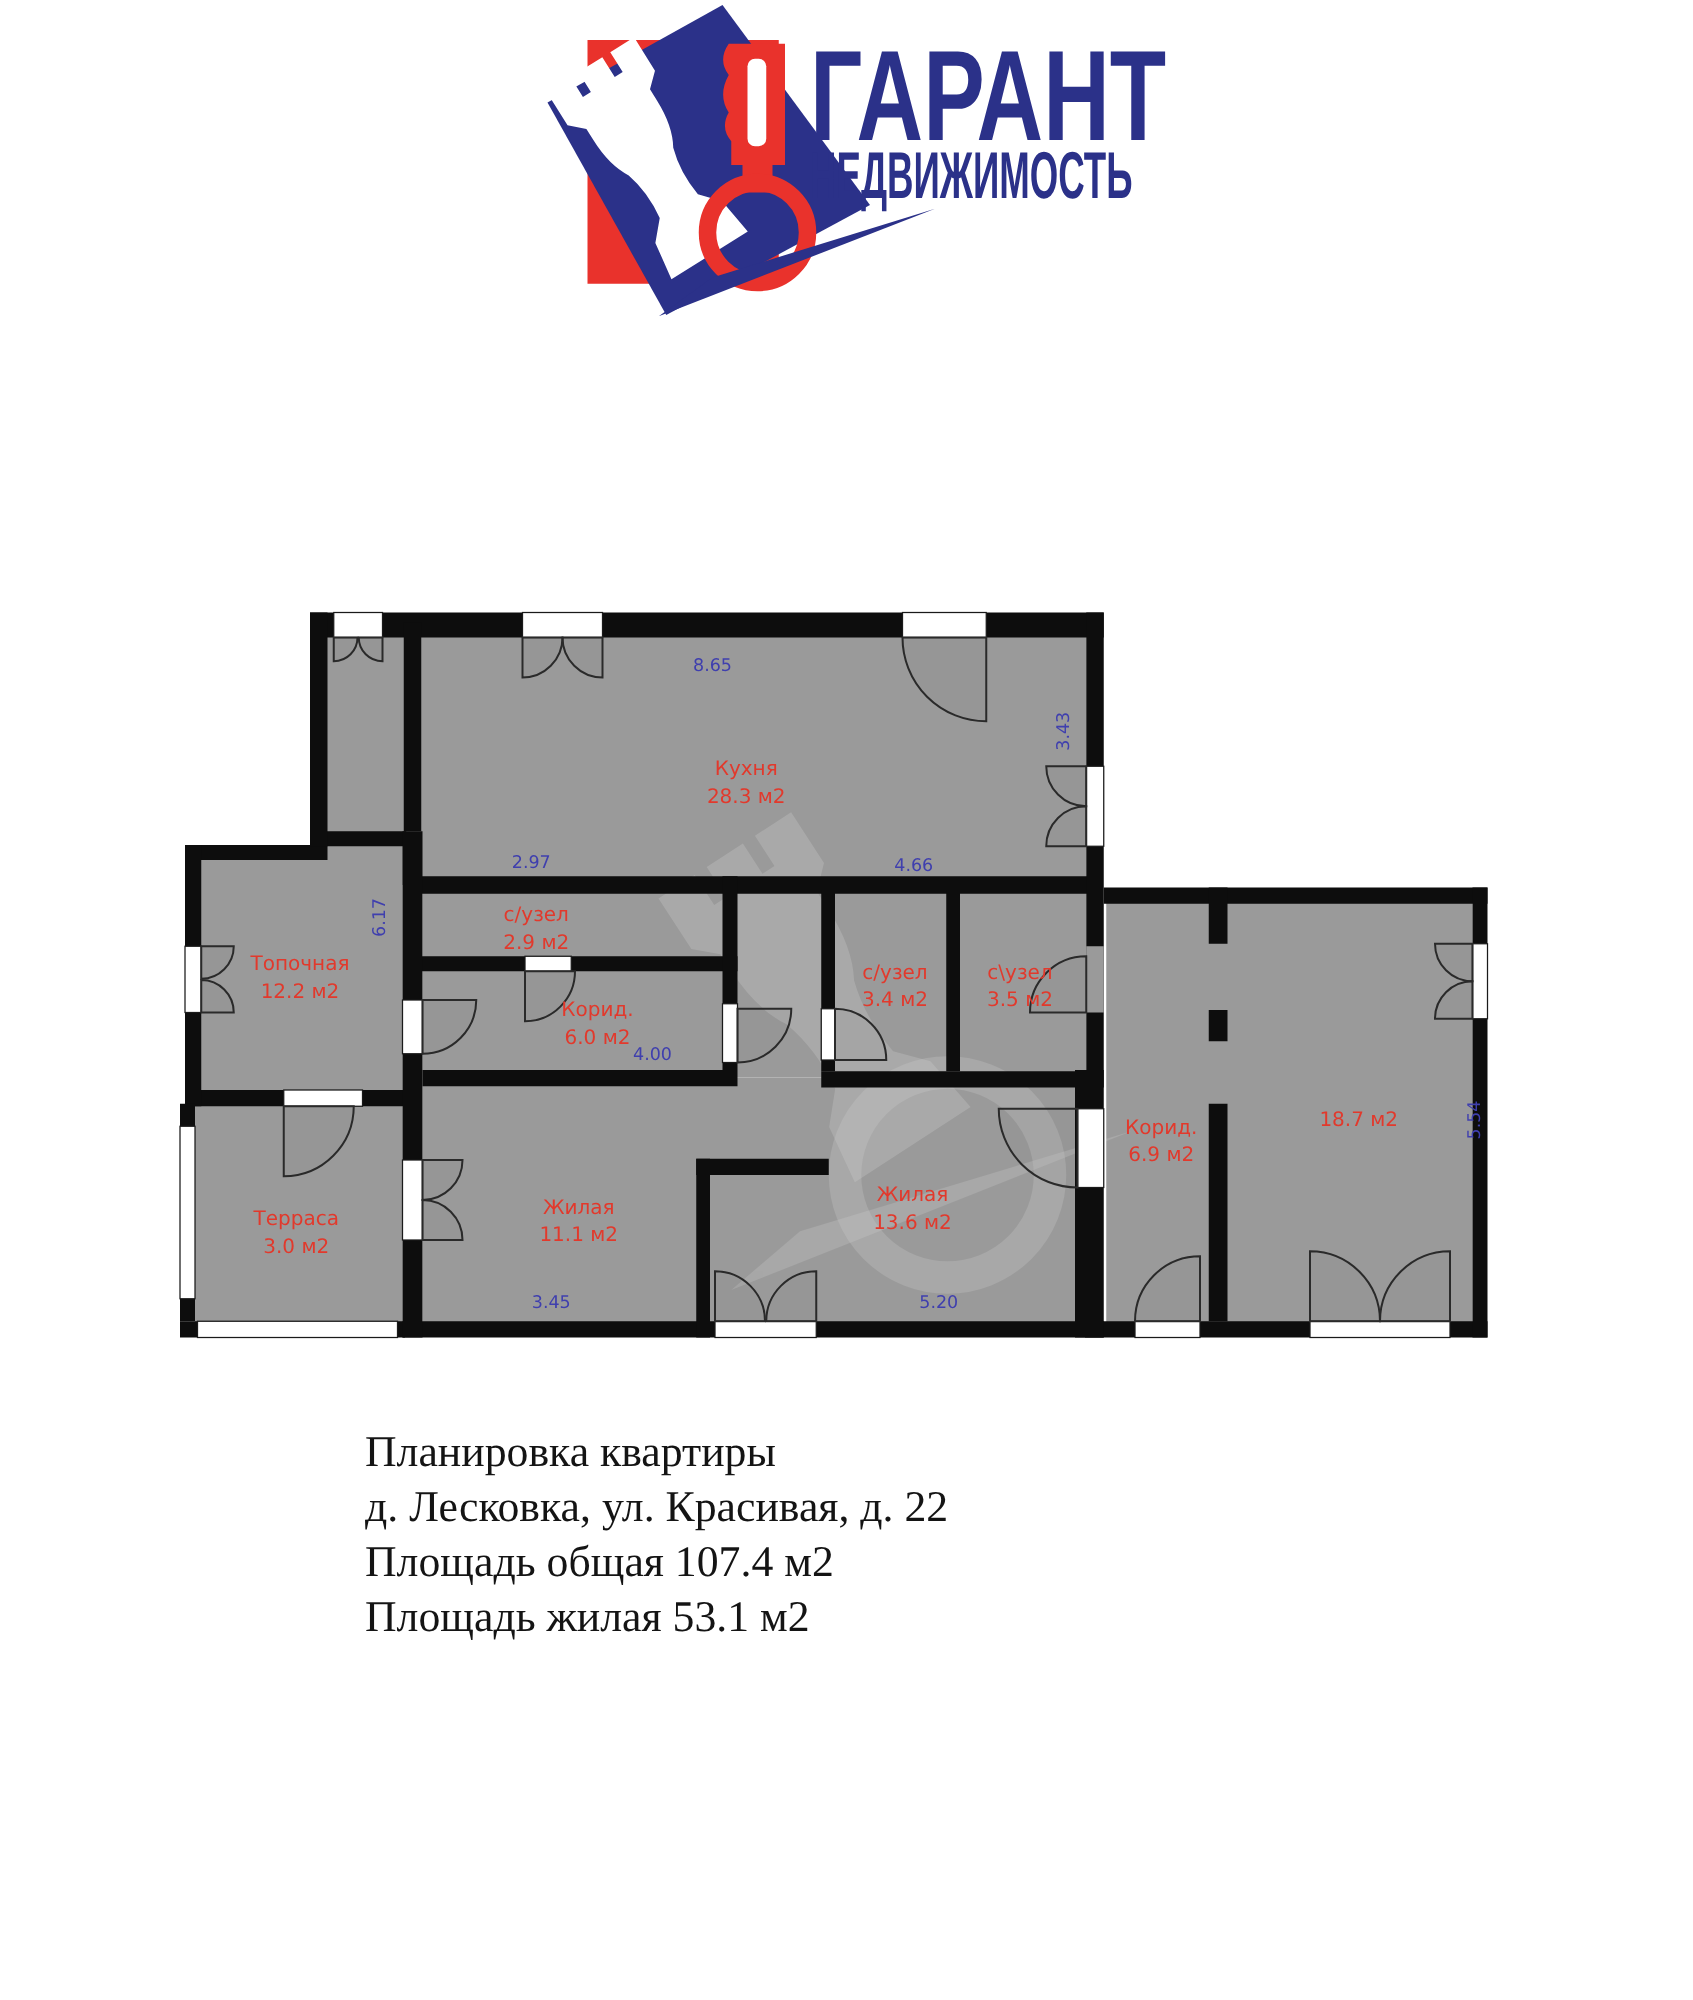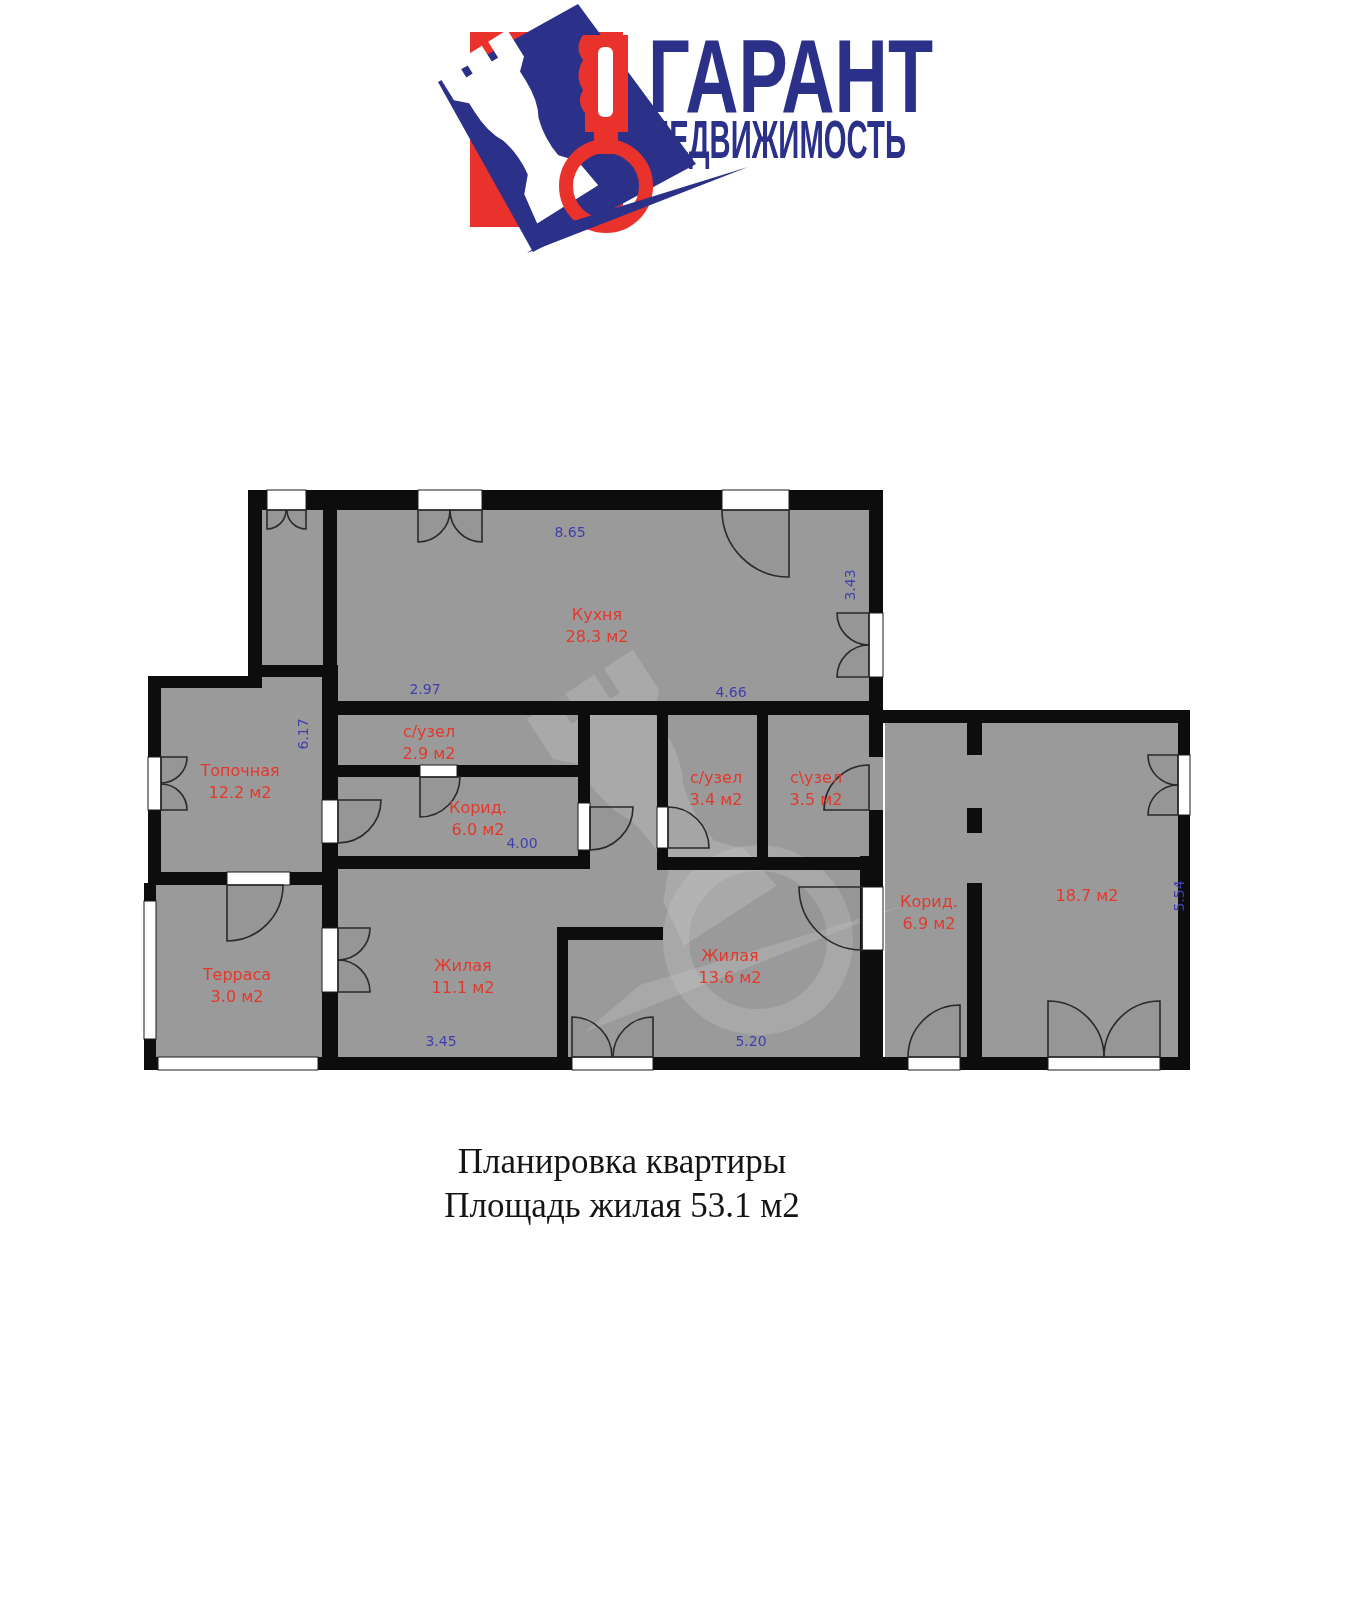--- a/index.html
+++ b/index.html
@@ -1,19 +1,19 @@
 <!DOCTYPE html>
 <html><head>
 <meta charset="utf-8">
 <style>
   html,body{margin:0;padding:0;background:#fff;}
   body{width:1354px;height:1600px;position:relative;font-family:"DejaVu Sans",sans-serif;overflow:hidden;}
   #logo-svg{position:absolute;left:430px;top:0;width:520px;height:270px;}
   #plan-svg{position:absolute;left:140px;top:480px;width:1056px;height:600px;}
-  #footer{position:absolute;left:292px;top:1140px;width:660px;text-align:center;
+  #footer{position:absolute;left:292px;top:1140px;width:660px;text-align:left;
           font-family:"Liberation Serif","DejaVu Serif",serif;font-size:35px;line-height:44px;color:#141414;}
   .room-name,.room-area{font-family:"DejaVu Sans",sans-serif;font-size:16px;fill:#e2392c;text-anchor:middle;}
   .dim{font-family:"DejaVu Sans",sans-serif;font-size:14px;fill:#3f3fae;text-anchor:middle;}
   .wall{fill:#0d0d0d;}
   .floor{fill:#9a9a9a;}
   .win{fill:#ffffff;stroke:#1a1a1a;stroke-width:1;}
   .opening{fill:#9a9a9a;}
   .door{fill:rgba(0,0,0,0.02);stroke:#2a2a2a;stroke-width:1.6;}
   .wm{opacity:0.55;}
 </style>
@@ -171,14 +171,16 @@
     <text class="dim" x="308" y="734" transform="rotate(-90 308 734)">6.17</text>
     <text class="dim" x="522" y="848">4.00</text>
     <text class="dim" x="441" y="1046">3.45</text>
     <text class="dim" x="751" y="1046">5.20</text>
     <text class="dim" x="1184" y="896" transform="rotate(-90 1184 896)">5.54</text>
   </g>
 </svg>
 
 <div id="footer">
   <div>Планировка квартиры</div>
+  <div>д. Лесковка, ул. Красивая, д. 22</div>
+  <div>Площадь общая 107.4 м2</div>
   <div>Площадь жилая 53.1 м2</div>
 </div>
 
 </body></html>

